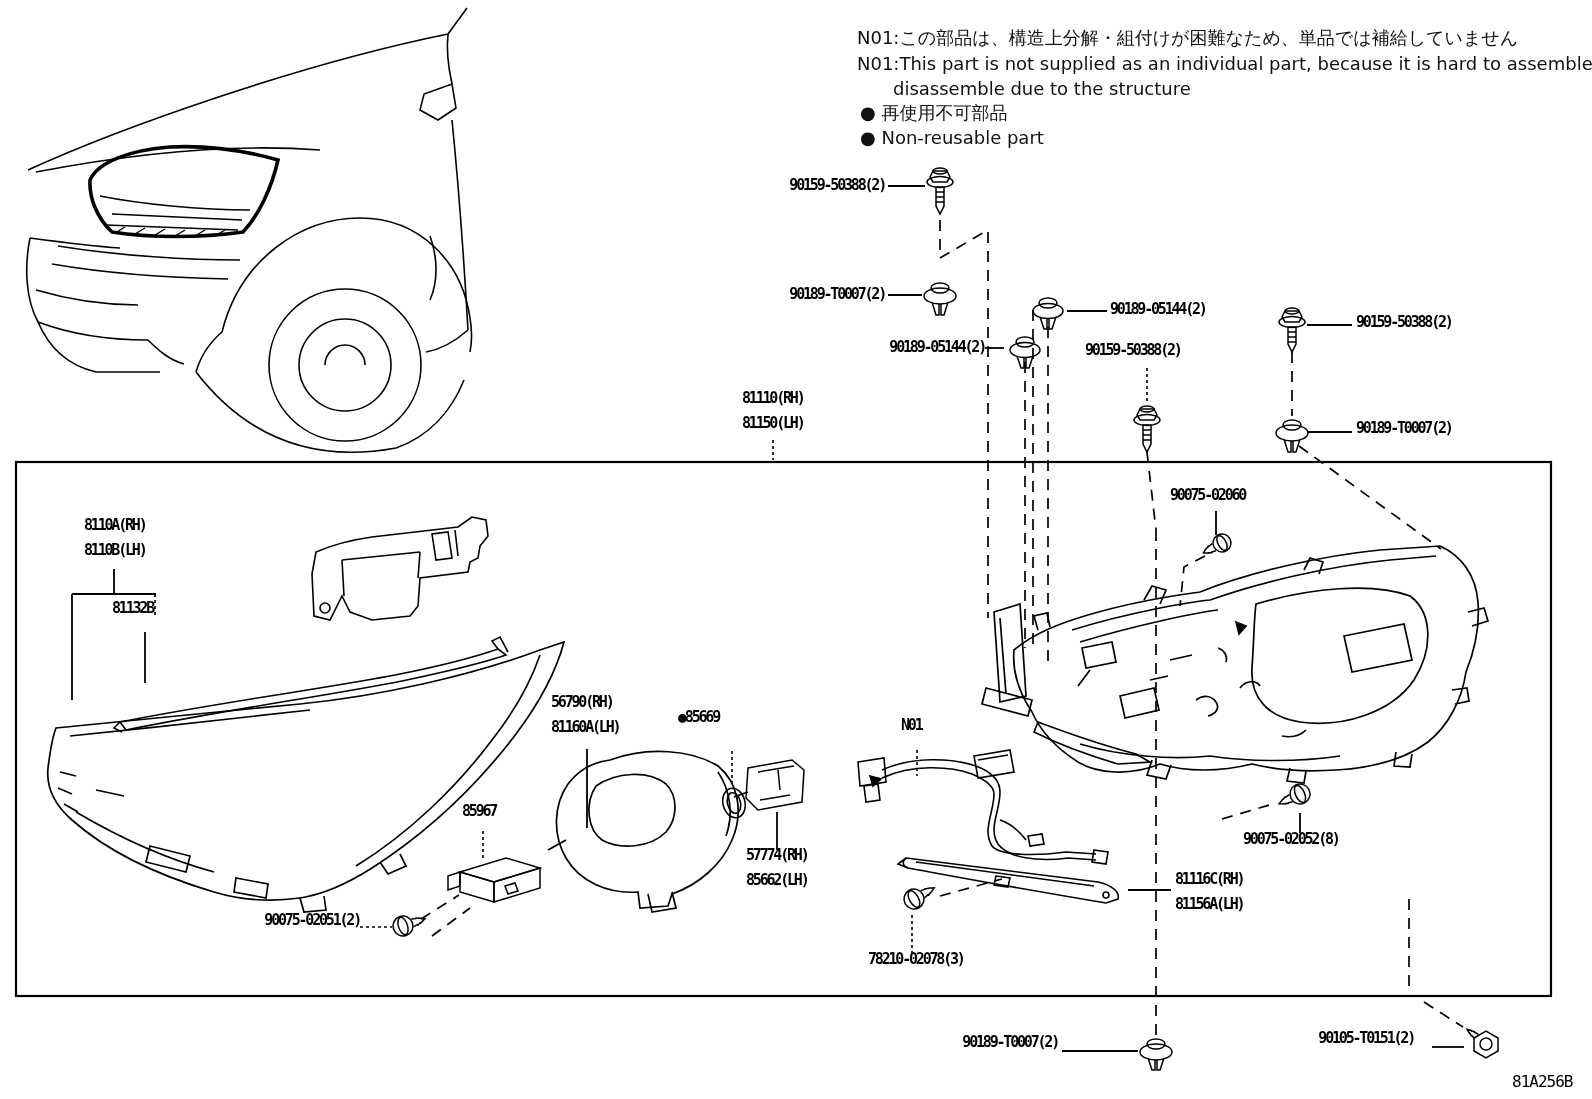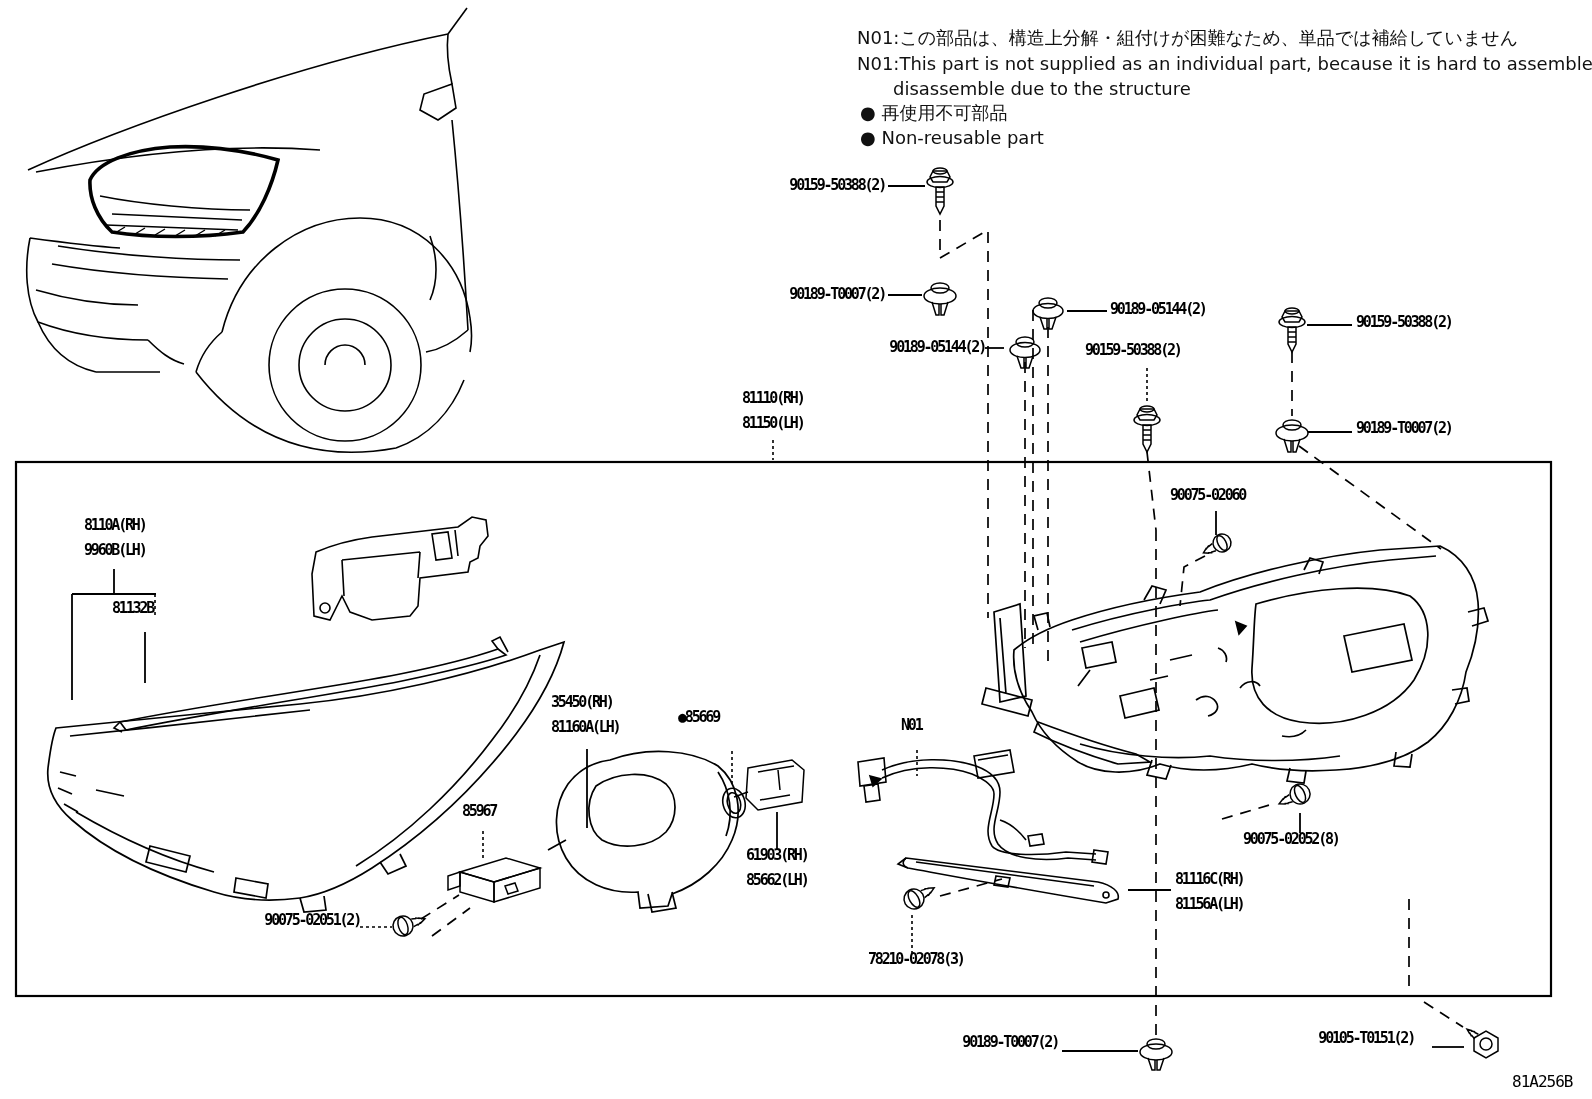--- a/index.html
+++ b/index.html
@@ -262,28 +262,28 @@
   <div class="pl ra" style="right:707px;top:282px">90189-T0007(2)</div>
   <div class="pl" style="left:1110px;top:297px">90189-05144(2)</div>
   <div class="pl ra" style="right:607px;top:335px">90189-05144(2)</div>
   <div class="pl" style="left:1085px;top:338px">90159-50388(2)</div>
   <div class="pl" style="left:1356px;top:310px">90159-50388(2)</div>
   <div class="pl" style="left:1356px;top:416px">90189-T0007(2)</div>
   <div class="pl" style="left:742px;top:386px">81110(RH)
 81150(LH)</div>
   <div class="pl" style="left:1170px;top:483px">90075-02060</div>
   <div class="pl" style="left:84px;top:513px">8110A(RH)
-9960B(LH)</div>
+8110B(LH)</div>
   <div class="pl" style="left:112px;top:596px">81132B</div>
-  <div class="pl" style="left:551px;top:690px">35450(RH)
+  <div class="pl" style="left:551px;top:690px">56790(RH)
 81160A(LH)</div>
   <div class="pl" style="left:678px;top:705px">●85669</div>
   <div class="pl" style="left:901px;top:713px">N01</div>
   <div class="pl" style="left:462px;top:799px">85967</div>
-  <div class="pl" style="left:746px;top:843px">61903(RH)
+  <div class="pl" style="left:746px;top:843px">57774(RH)
 85662(LH)</div>
   <div class="pl ra" style="right:1232px;top:908px">90075-02051(2)</div>
   <div class="pl" style="left:868px;top:947px">78210-02078(3)</div>
   <div class="pl" style="left:1175px;top:867px">81116C(RH)
 81156A(LH)</div>
   <div class="pl" style="left:1243px;top:827px">90075-02052(8)</div>
   <div class="pl ra" style="right:534px;top:1030px">90189-T0007(2)</div>
   <div class="pl ra" style="right:178px;top:1026px">90105-T0151(2)</div>
 
   <div class="code" style="left:1512px;top:1072px">81A256B</div>

